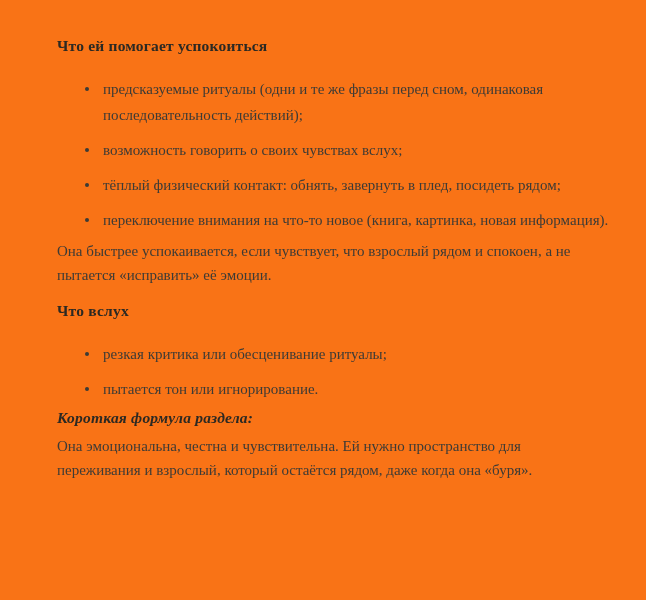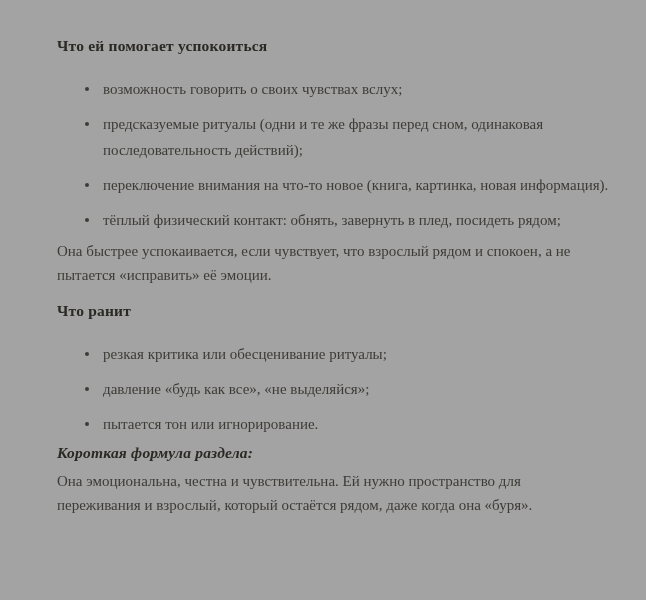--- a/index.html
+++ b/index.html
@@ -4,21 +4,21 @@
 <style>
   html, body {
     margin: 0;
     padding: 0;
   }
   .page {
     position: relative;
     width: 646px;
     height: 600px;
     box-sizing: border-box;
-    background: #a3a3a3;
+    background: #f97316;
     padding: 36px 34px 0 57px;
     font-family: "Liberation Serif", "DejaVu Serif", serif;
     color: #3d3b36;
     overflow: hidden;
   }
   .doc {
     max-width: 555px;
   }
   h3.sec-heading {
     font-size: 15.5px;
@@ -66,48 +66,44 @@
 <body>
 
 <div class="page">
   <div class="doc">
 
     <h3 class="sec-heading">Что ей помогает успокоиться</h3>
 
     <ul class="bullet-list">
       <li>
         <span class="bullet-dot"></span>
+        <span>предсказуемые ритуалы (одни и те же фразы перед сном, одинаковая последовательность действий);</span>
+      </li>
+      <li>
+        <span class="bullet-dot"></span>
         <span>возможность говорить о своих чувствах вслух;</span>
       </li>
       <li>
         <span class="bullet-dot"></span>
-        <span>предсказуемые ритуалы (одни и те же фразы перед сном, одинаковая последовательность действий);</span>
+        <span>тёплый физический контакт: обнять, завернуть в плед, посидеть рядом;</span>
       </li>
       <li>
         <span class="bullet-dot"></span>
         <span>переключение внимания на что-то новое (книга, картинка, новая информация).</span>
       </li>
-      <li>
-        <span class="bullet-dot"></span>
-        <span>тёплый физический контакт: обнять, завернуть в плед, посидеть рядом;</span>
-      </li>
     </ul>
 
     <p class="note">Она быстрее успокаивается, если чувствует, что взрослый рядом и спокоен, а не пытается «исправить» её эмоции.</p>
 
-    <h3 class="sec-heading">Что ранит</h3>
+    <h3 class="sec-heading">Что вслух</h3>
 
     <ul class="bullet-list">
       <li>
         <span class="bullet-dot"></span>
         <span>резкая критика или обесценивание ритуалы;</span>
-      </li>
-      <li>
-        <span class="bullet-dot"></span>
-        <span>давление «будь как все», «не выделяйся»;</span>
       </li>
       <li>
         <span class="bullet-dot"></span>
         <span>пытается тон или игнорирование.</span>
       </li>
     </ul>
 
 
     <h3 class="sec-heading tight">Короткая формула раздела:</h3>
 

